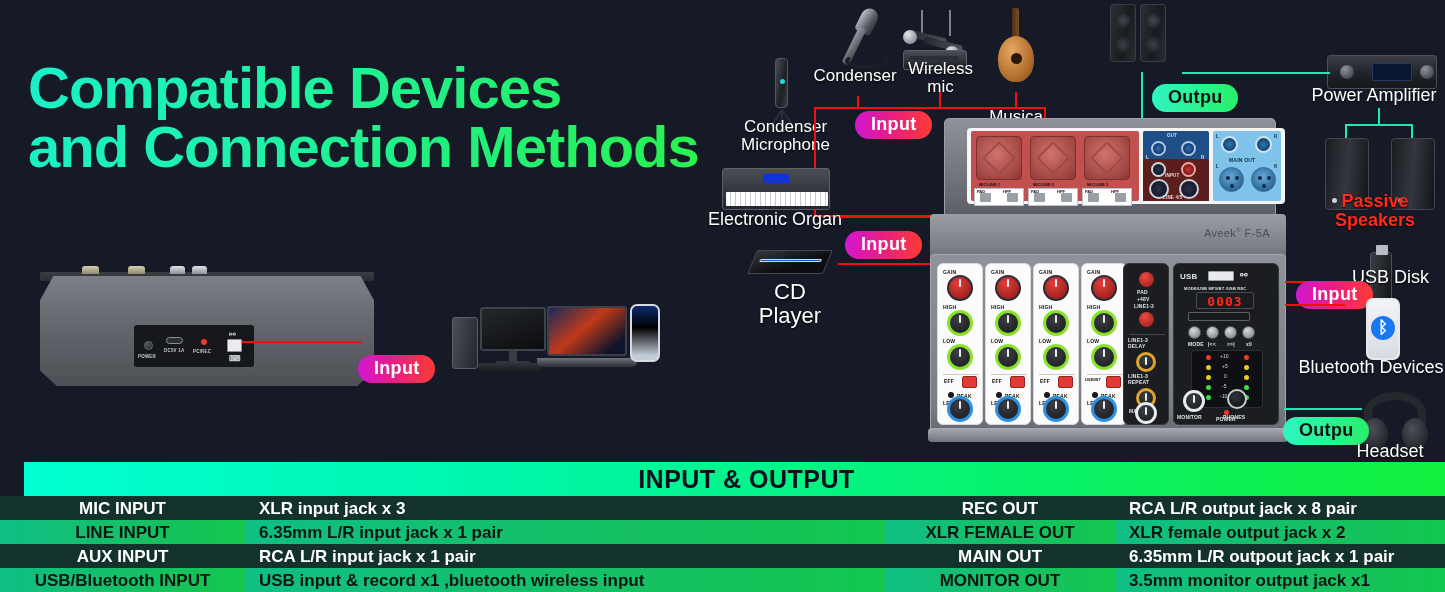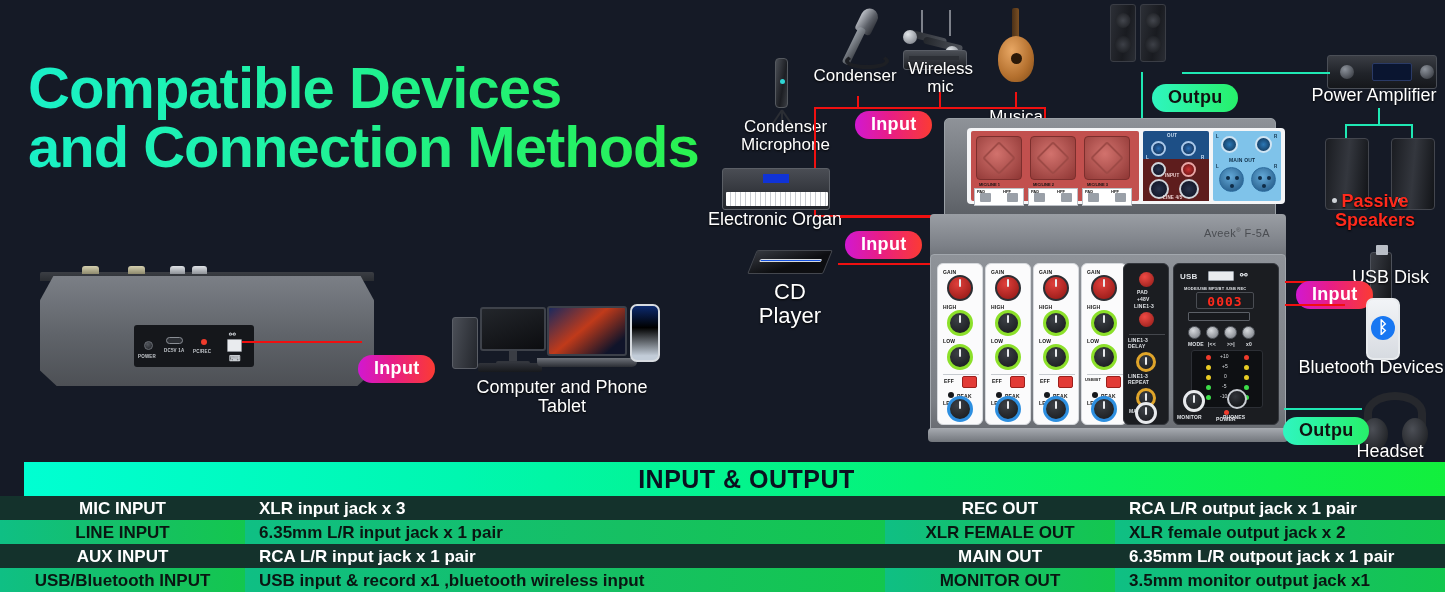--- a/index.html
+++ b/index.html
@@ -318,21 +318,20 @@
   </div>
 
   <div class="dev" style="left:537px; top:306px;">
     <div class="lap-scr" style="left:10px; top:0"></div>
     <div class="lap-base" style="left:0; top:52px"></div>
   </div>
 
   <div class="dev" style="left:630px; top:304px;">
     <div class="phone"></div>
   </div>
-  <div class="lbl" style="left:452px; top:378px; width:220px; font-size:18px;">Computer and Phone Tablet</div>
 
   <div class="dev" style="left:775px; top:58px;">
     <div class="cmic" style="left:0; top:0">
       <div class="dt" style="top:20px"></div>
     </div>
     <div class="tripod" style="left:6px; top:52px">
       <i style="transform:rotate(-34deg)"></i>
       <i style="transform:rotate(0deg)"></i>
       <i style="transform:rotate(34deg)"></i>
     </div>
@@ -652,21 +651,21 @@
   <div class="badge output" style="left:1283px; top:417px;">Outpu</div>
 
   <div class="tbl-wrap">
     <div class="tbl-head">INPUT &amp; OUTPUT</div>
     <div class="tbl">
 
       <div class="row-dark" style="display:contents">
         <div class="tcell c-key">MIC INPUT</div>
         <div class="tcell c-val">XLR input jack x 3</div>
         <div class="tcell c-key">REC OUT</div>
-        <div class="tcell c-val">RCA L/R output jack x 1 pair</div>
+        <div class="tcell c-val">RCA L/R output jack x 8 pair</div>
       </div>
 
       <div class="row-green" style="display:contents">
         <div class="tcell c-key">LINE INPUT</div>
         <div class="tcell c-val">6.35mm L/R input jack x 1 pair</div>
         <div class="tcell c-key">XLR FEMALE OUT</div>
         <div class="tcell c-val">XLR female output jack x 2</div>
       </div>
 
       <div class="row-dark" style="display:contents">

